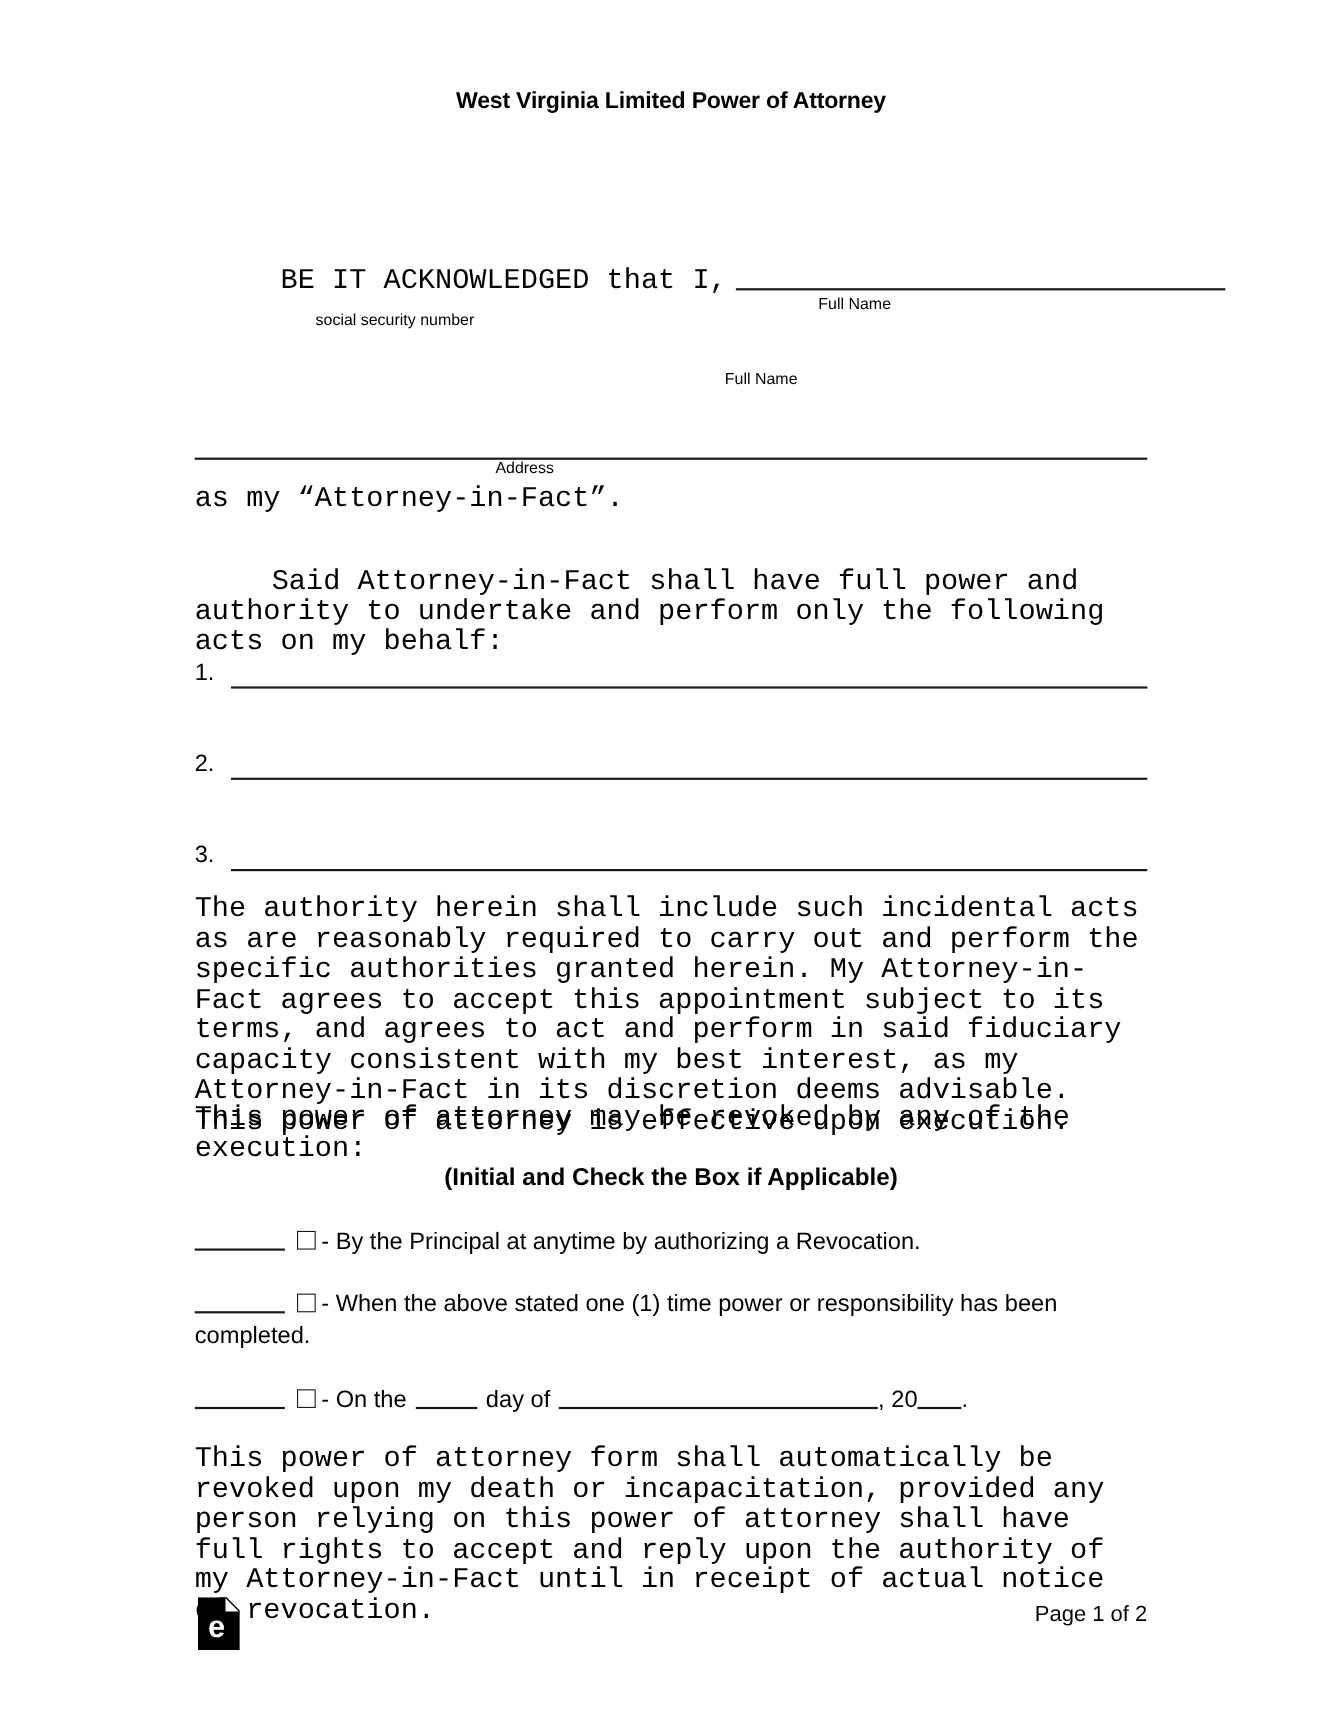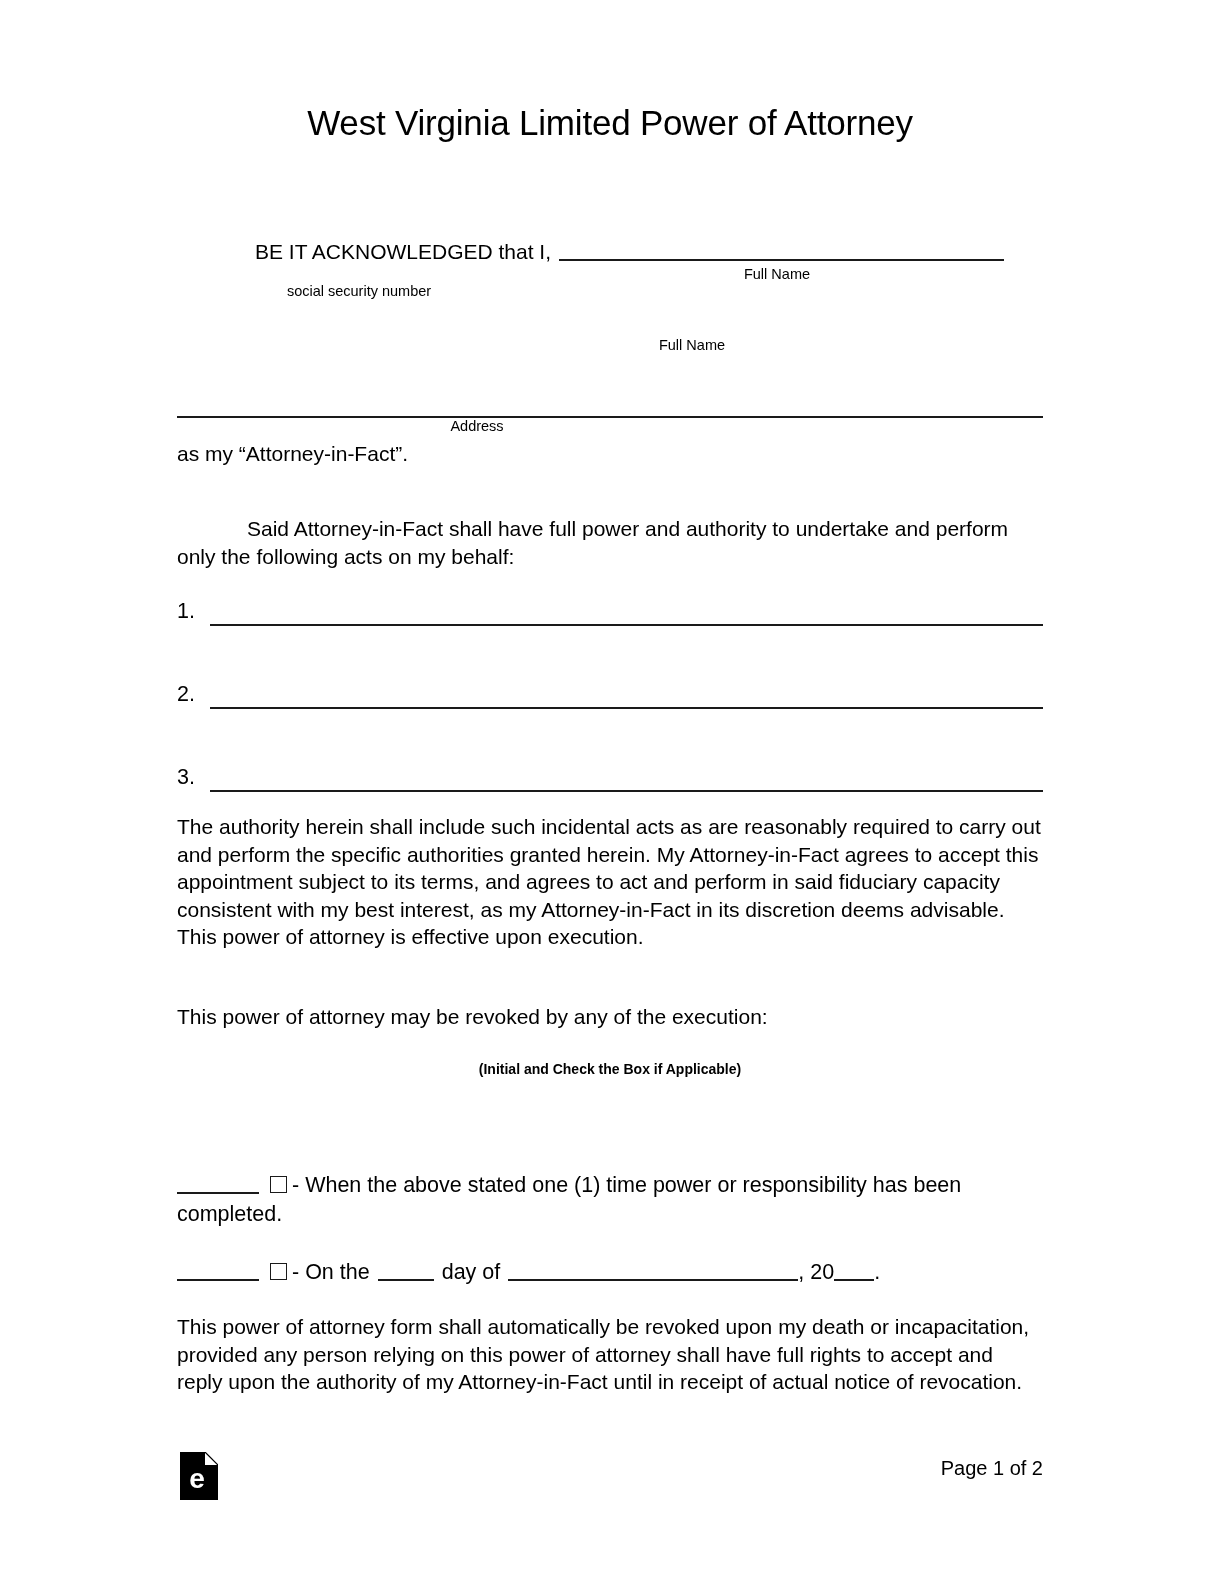--- a/index.html
+++ b/index.html
@@ -25,32 +25,33 @@
   }
   .content {
     position: absolute;
     left: 177px;
     top: 0;
     width: 866px;
   }
 
   .doc-title {
     text-align: center;
-    font-size: 35px;
-    font-weight: normal;
+    font-size: 21px;
+    font-weight: bold;
     letter-spacing: -0.2px;
     margin: 0;
-    padding-top: 103px;
+    padding-top: 80px;
     line-height: 1.15;
   }
 
   .body-text {
-    font-size: 21px;
+    font-size: 26px;
     line-height: 27.5px;
     margin: 0;
+    font-family: Liberation Mono, monospace;
   }
 
   
   .rule {
     display: inline-block;
     border-bottom: 2px solid #1a1a1a;
     vertical-align: baseline;
     height: 0.92em;
     margin-bottom: -2px;
   }
@@ -159,21 +160,21 @@
     left: 0;
     top: 1003px;
     width: 866px;
   }
   .sec-initial-head {
     position: absolute;
     left: 0;
     top: 1056px;
     width: 866px;
     text-align: center;
-    font-size: 14px;
+    font-size: 22px;
     font-weight: bold;
     line-height: 27.5px;
   }
 
   .opt {
     position: absolute;
     left: 0;
     width: 866px;
     font-size: 21.5px;
     line-height: 28.5px;
@@ -287,20 +288,23 @@
     <div class="sec-authority">
       <p class="body-text">The authority herein shall include such incidental acts as are reasonably required to carry out and perform the specific authorities granted herein. My Attorney-in-Fact agrees to accept this appointment subject to its terms, and agrees to act and perform in said fiduciary capacity consistent with my best interest, as my Attorney-in-Fact in its discretion deems advisable. This power of attorney is effective upon execution.</p>
     </div>
 
     <div class="sec-revokedby">
       <p class="body-text">This power of attorney may be revoked by any of the execution:</p>
     </div>
 
     <div class="sec-initial-head">(Initial and Check the Box if Applicable)</div>
 
+    <div class="opt opt1">
+      <span class="init-rule"></span><span class="chk"></span><span>- By the Principal at anytime by authorizing a Revocation.</span>
+    </div>
 
     <div class="opt opt2">
       <span class="init-rule"></span><span class="chk"></span><span>- When the above stated one (1) time power or responsibility has been completed.</span>
     </div>
 
     <div class="opt opt3">
       <span class="init-rule"></span><span class="chk"></span><span>- On the</span><span class="rule r-day" style="margin-left:8px;margin-right:8px;"></span><span>day of</span><span class="rule r-month" style="margin-left:8px;"></span><span>, 20</span><span class="rule r-year"></span><span>.</span>
     </div>
 
     <div class="sec-auto-revoke">

